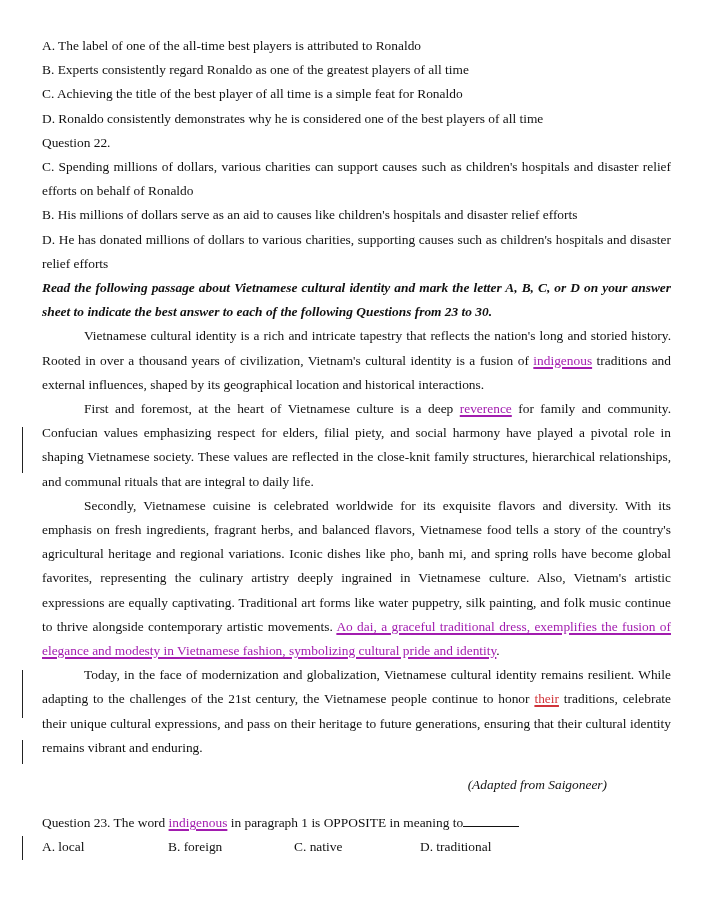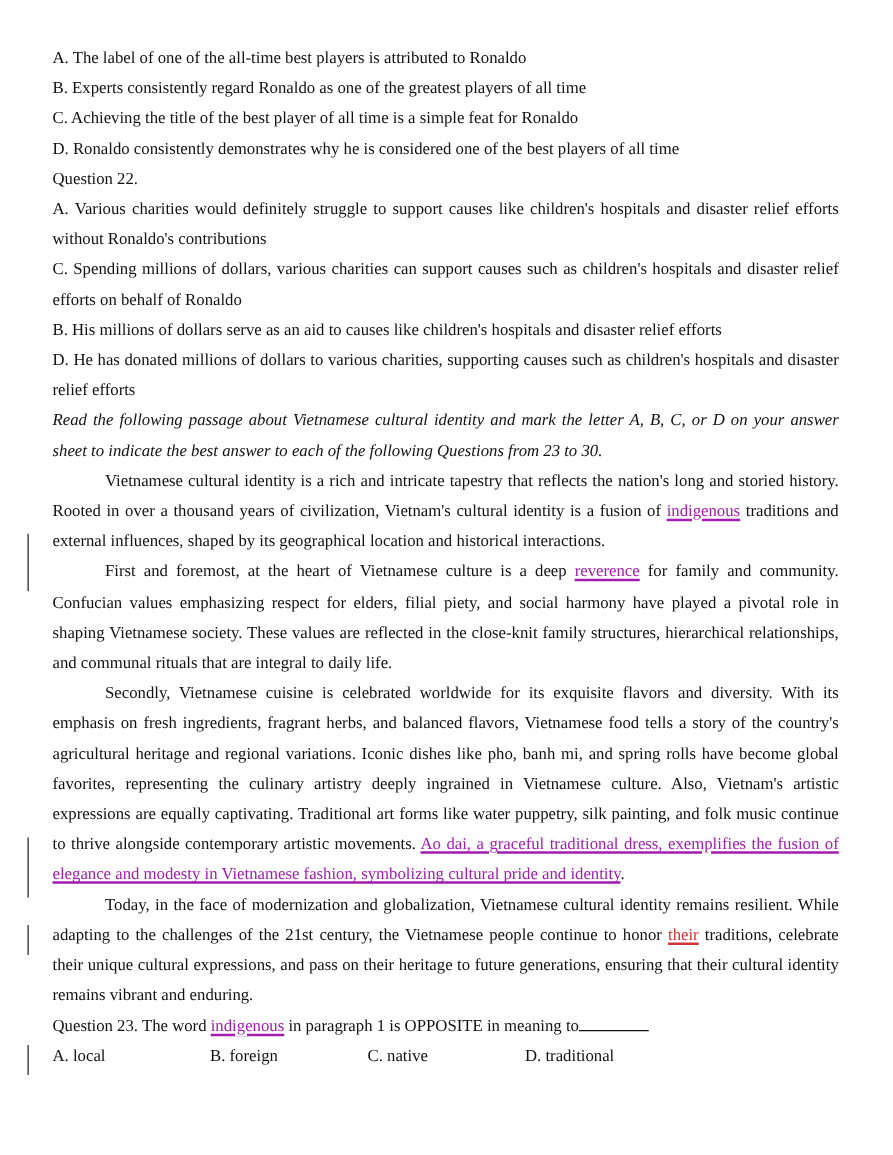--- a/index.html
+++ b/index.html
@@ -3,21 +3,21 @@
 <meta charset="utf-8">
 <style>
   html, body { margin: 0; padding: 0; background: #ffffff; }
   body { width: 714px; height: 924px; position: relative; overflow: hidden;
          font-family: "Liberation Serif", serif; font-size: 13.4px; color: #111; }
   .page { position: absolute; left: 42px; top: 34px; width: 629px; }
   .line { line-height: 24.2px; margin: 0; }
   .just { text-align: justify; text-align-last: left; }
   .indent { text-indent: 42px; }
   .bold { font-weight: normal; }
-  .bi { font-weight: normal; font-style: italic; }
+  .bi { font-weight: bold; font-style: italic; }
   .hl { color: #a21caf; font-weight: normal; text-decoration: underline; text-decoration-thickness: 2px; text-underline-offset: 2px; }
   .hl-plain { color: #d1343a; text-decoration: underline; text-decoration-thickness: 2px; text-underline-offset: 2px; }
   .source { text-align: right; font-style: italic; padding-right: 64px; line-height: 24.2px; }
   .opts { display: flex; line-height: 24.2px; }
   .opts span { display: inline-block; }
   .opt-a { width: 126px; } .opt-b { width: 126px; } .opt-c { width: 126px; }
   .blank { display: inline-block; width: 56px; border-bottom: 1px solid #111; height: 12px; vertical-align: baseline; }
   .bar { position: absolute; left: 22px; width: 1px; background: #222; }
 </style>
 </head>
@@ -28,21 +28,20 @@
 <div class="bar" style="top:740px;height:24px;"></div>
 <div class="bar" style="top:836px;height:24px;"></div>
 
 <div class="page">
   <p class="line">A. The label of one of the all-time best players is attributed to Ronaldo</p>
   <p class="line">B. Experts consistently regard Ronaldo as one of the greatest players of all time</p>
   <p class="line">C. Achieving the title of the best player of all time is a simple feat for Ronaldo</p>
   <p class="line">D. Ronaldo consistently demonstrates why he is considered one of the best players of all time</p>
 
   <p class="line bold">Question 22.</p>
-  <p class="line just">A. Various charities would definitely struggle to support causes like children's hospitals and disaster relief efforts without Ronaldo's contributions</p>
   <p class="line just">C. Spending millions of dollars, various charities can support causes such as children's hospitals and disaster relief efforts on behalf of Ronaldo</p>
   <p class="line">B. His millions of dollars serve as an aid to causes like children's hospitals and disaster relief efforts</p>
   <p class="line just">D. He has donated millions of dollars to various charities, supporting causes such as children's hospitals and disaster relief efforts</p>
 
   <p class="line bi just">Read the following passage about Vietnamese cultural identity and mark the letter A, B, C, or D on your answer sheet to indicate the best answer to each of the following Questions from 23 to 30.</p>
 
   <p class="line just indent">
     <span>Vietnamese cultural identity is a rich and intricate tapestry that reflects the nation's long and storied history. Rooted in over a thousand years of civilization, Vietnam's cultural identity is a fusion of </span><span class="hl">indigenous</span><span> traditions and external influences, shaped by its geographical location and historical interactions.</span>
   </p>
 
@@ -51,20 +50,21 @@
   </p>
 
   <p class="line just indent">
     <span>Secondly, Vietnamese cuisine is celebrated worldwide for its exquisite flavors and diversity. With its emphasis on fresh ingredients, fragrant herbs, and balanced flavors, Vietnamese food tells a story of the country's agricultural heritage and regional variations. Iconic dishes like pho, banh mi, and spring rolls have become global favorites, representing the culinary artistry deeply ingrained in Vietnamese culture. Also, Vietnam's artistic expressions are equally captivating. Traditional art forms like water puppetry, silk painting, and folk music continue to thrive alongside contemporary artistic movements. </span><span class="hl">Ao dai, a graceful traditional dress, exemplifies the fusion of elegance and modesty in Vietnamese fashion, symbolizing cultural pride and identity</span><span>.</span>
   </p>
 
   <p class="line just indent">
     <span>Today, in the face of modernization and globalization, Vietnamese cultural identity remains resilient. While adapting to the challenges of the 21st century, the Vietnamese people continue to honor </span><span class="hl-plain">their</span><span> traditions, celebrate their unique cultural expressions, and pass on their heritage to future generations, ensuring that their cultural identity remains vibrant and enduring.</span>
   </p>
 
+  <p class="source">(Adapted from Saigoneer)</p>
 
   <p class="line">
     <span class="bold">Question 23.</span><span> The word </span><span class="hl">indigenous</span><span> in paragraph 1 is OPPOSITE in meaning to</span><span class="blank"></span>
   </p>
   <div class="opts">
     <span class="opt-a">A. local</span>
     <span class="opt-b">B. foreign</span>
     <span class="opt-c">C. native</span>
     <span class="opt-d">D. traditional</span>
   </div>

